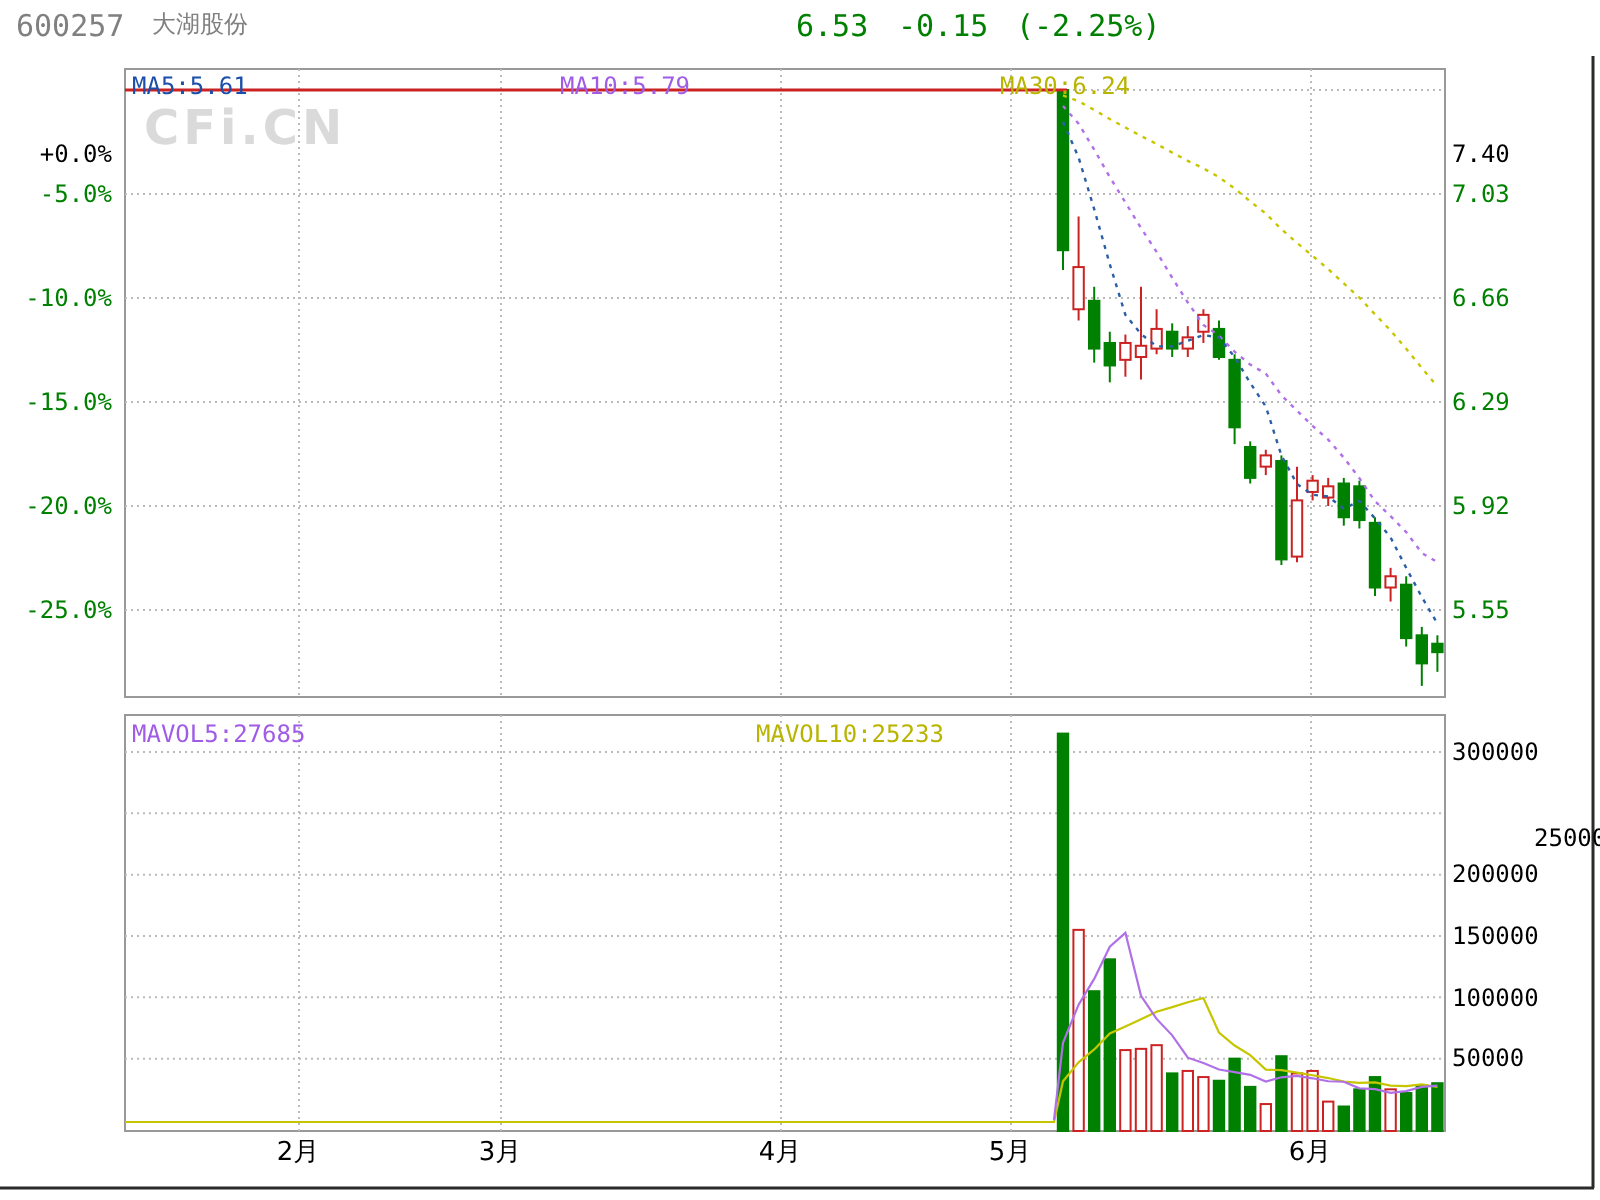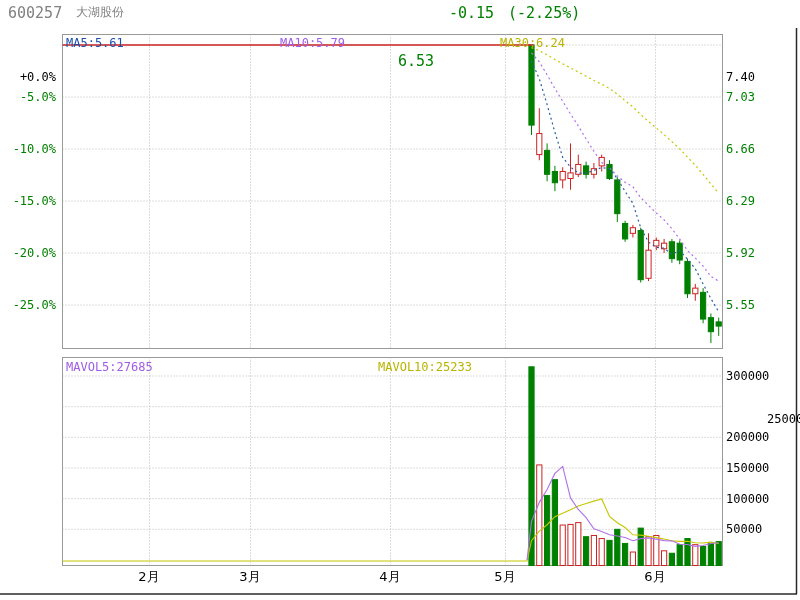--- a/index.html
+++ b/index.html
@@ -129,24 +129,25 @@
       <polyline points="531.5,53.01081081081099 539.3,61.864864864865005 547.1,74.79459459459468 554.9,88.56756756756752 562.7,101.21621621621627 570.5,114.00540540540536 578.3,125.9513513513513 586.1,138.881081081081 593.9,151.24864864864867 601.7,162.49189189189218 609.5,167.83243243243265 617.3,175.8432432432434 625.1,182.30810810810817 632.9,186.80540540540545 640.7,197.62702702702708 648.5,205.35675675675677 656.3,212.9459459459461 664.1,219.8324324324324 671.9,228.82702702702713 679.7,239.08648648648654 687.5,250.61081081081082 695.3,258.05945945945933 703.1,266.0702702702702 710.9,276.4702702702702 718.7,281.10810810810807" fill="none" stroke="#b070e8" stroke-width="1.2" stroke-dasharray="2,3"></polyline>
       <polyline points="531.5,61.02162162162173 539.3,78.72972972972988 547.1,104.58918918918911 554.9,132.13513513513527 562.7,157.43243243243253 570.5,166.98918918918912 578.3,173.1729729729731 586.1,173.1729729729731 593.9,170.36216216216224 601.7,167.55135135135134 609.5,168.67567567567568 617.3,178.51351351351354 625.1,191.44324324324336 632.9,203.24864864864884 640.7,227.70270270270268 648.5,242.03783783783786 656.3,247.37837837837833 664.1,248.22162162162158 671.9,254.40540540540545 679.7,250.47027027027036 687.5,259.18378378378395 695.3,268.7405405405406 703.1,283.9189189189191 710.9,298.5351351351352 718.7,311.74594594594606" fill="none" stroke="#2b5fa5" stroke-width="1.2" stroke-dasharray="2,3"></polyline>
       <polyline points="62.5,561 527,561 531.5,540.68 539.3,531.1733333333333 547.1,524.7333333333333 554.9,516.6986666666667 562.7,513.2026666666667 570.5,509.6453333333333 578.3,505.904 586.1,503.5733333333333 593.9,501.12 601.7,498.97333333333336 609.5,516.3306666666666 617.3,522.7706666666667 625.1,527.5546666666667 632.9,534.792 640.7,535.0986666666666 648.5,536.3253333333333 656.3,537.6133333333333 664.1,539.024 671.9,540.8026666666667 679.7,541.416 687.5,541.232 695.3,542.7653333333334 703.1,543.072 710.9,542.152 718.7,543.5013333333334" fill="none" stroke="#c6c600" stroke-width="1.1" stroke-dasharray="none"></polyline>
       <polyline points="527,560 531.5,521.36 539.3,502.3466666666667 547.1,489.4666666666667 554.9,473.39733333333334 562.7,466.4053333333333 570.5,497.93066666666664 578.3,509.4613333333333 586.1,517.68 593.9,528.8426666666667 601.7,531.5413333333333 609.5,534.7306666666667 617.3,536.08 625.1,537.4293333333334 632.9,540.7413333333334 640.7,538.656 648.5,537.92 656.3,539.1466666666666 664.1,540.6186666666666 671.9,540.864 679.7,544.176 687.5,544.544 695.3,546.384 703.1,545.5253333333334 710.9,543.44 718.7,542.8266666666667" fill="none" stroke="#b070e8" stroke-width="1.1" stroke-dasharray="none"></polyline>
       <line x1="796.5" y1="28" x2="796.5" y2="594" stroke="#2a2a2a" stroke-width="1.5"></line>
       <line x1="0" y1="594" x2="797" y2="594" stroke="#2a2a2a" stroke-width="1.5"></line>
     </svg>
 
   <span class="lbl hdr gray" style="left:8px;top:6px;">600257</span>
   <span class="lbl hdr gray cjk" style="left:76px;top:5px;font-size:12px;">大湖股份</span>
-  <span class="lbl hdr green" style="left:398px;top:6px;margin-top:48px;">6.53</span>
+  <span class="lbl hdr green" style="left:398px;top:6px;">6.53</span>
   <span class="lbl hdr green" style="left:449px;top:6px;">-0.15</span>
   <span class="lbl hdr green" style="left:508px;top:6px;">(-2.25%)</span>
 
+  <span class="wm">CFi.CN</span>
 
   <span class="lbl ma5c" style="left:66px;top:36px;">MA5:5.61</span>
   <span class="lbl ma10c" style="left:280px;top:36px;">MA10:5.79</span>
   <span class="lbl ma30c" style="left:500px;top:36px;">MA30:6.24</span>
 
   <span class="lbl ma10c" style="left:66px;top:360px;">MAVOL5:27685</span>
   <span class="lbl ma30c" style="left:378px;top:360px;">MAVOL10:25233</span>
 
   <span class="lbl ra" style="left:4px;top:38px;margin-top:32px;">+0.0%</span>
   <span class="lbl ra green" style="left:4px;top:90px;">-5.0%</span>

